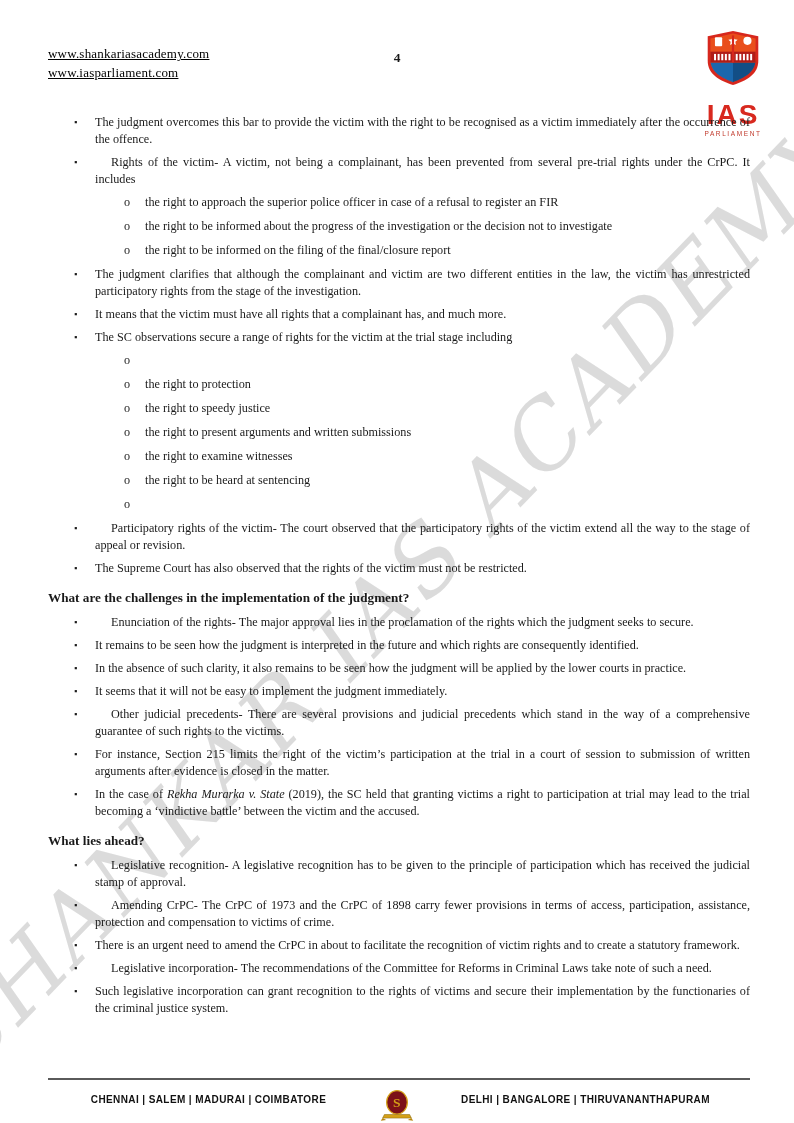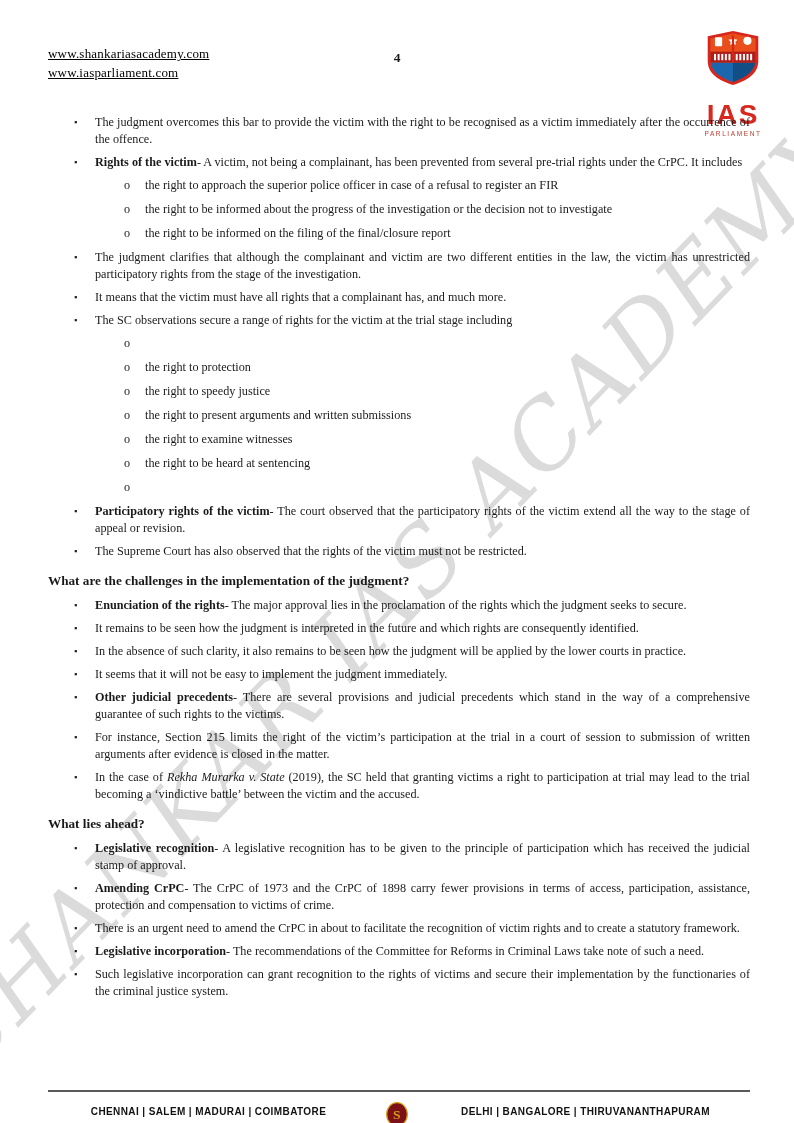--- a/index.html
+++ b/index.html
@@ -29,25 +29,25 @@
     letter-spacing:1.6px;color:#c0392b;margin-top:2px;}
   
   .body{position:relative;z-index:1;margin:8px 44px 0 48px;height:962px;overflow:hidden;}
   .li{display:flex;margin-bottom:6px;}
   .l1{padding-left:26px;}
   .l2{padding-left:76px;margin-bottom:7px;}
   .marker{width:21px;flex:none;line-height:17px;}
   .l1 .marker{font-size:9px;}
   .l2 .marker{font-size:12.2px;}
   .txt{flex:1;text-align:justify;font-size:12.2px;line-height:17px;}
-  .b{font-weight:bold;}
+  .b{font-weight:normal;margin-left:16px;}
   .i{font-style:italic;}
   .heading{font-weight:bold;font-size:13.2px;line-height:17px;margin:12px 0 8px 0;}
   
-  .footer{position:absolute;left:0;right:0;bottom:0;height:33px;z-index:1;background:#fff;}
+  .footer{position:absolute;left:0;right:0;bottom:0;height:45px;z-index:1;background:#fff;}
   .footer-rule{position:absolute;top:0;left:48px;width:702px;height:0;
     border-top:2px solid #5a5a5a;}
   .footer-row{position:absolute;top:13px;left:40px;right:40px;display:flex;
     align-items:flex-start;font-family:"Liberation Sans", sans-serif;
     font-size:10px;font-weight:bold;letter-spacing:.4px;color:#111;}
   .footer-row .cities{flex:1;text-align:center;padding-top:3px;white-space:nowrap;}
   .crest{width:40px;flex:none;text-align:center;margin-top:-1px;}
 </style>
 </head>
 <body>

